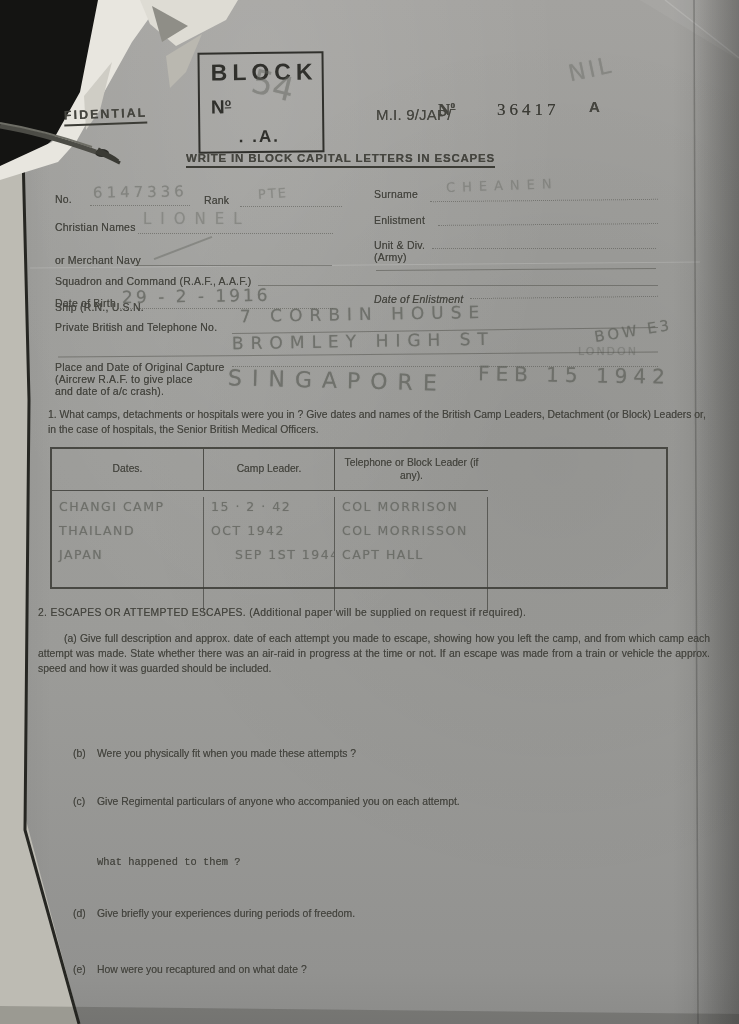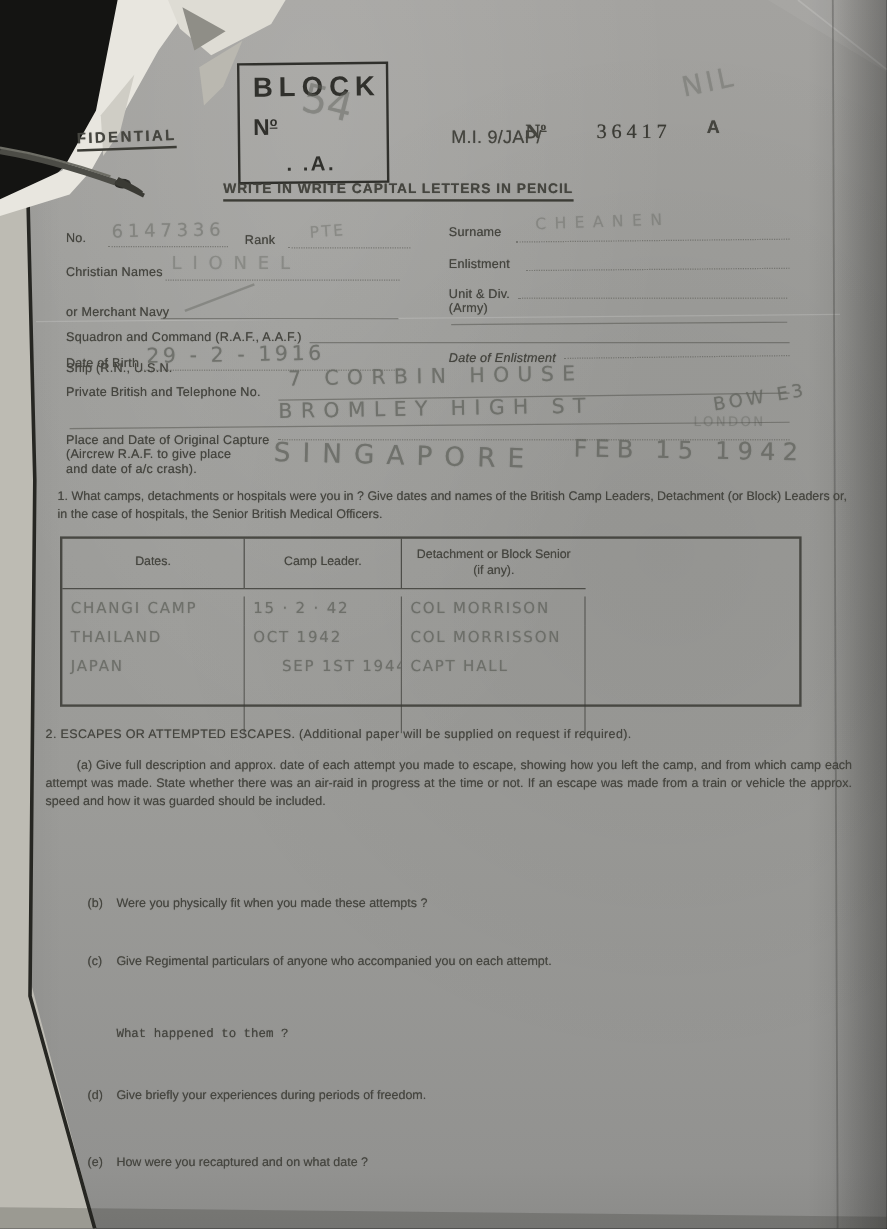--- a/index.html
+++ b/index.html
@@ -99,21 +99,21 @@
     <div class="t3">. .A.</div>
   </div>
   <div class="hw" style="left:252px;top:66px;font-size:33px;transform:rotate(14deg);opacity:.5;">54</div>
 
   <div class="lbl" style="left:376px;top:106px;font-size:15px;">M.I. 9/JAP/</div>
   <div class="lbl serif bold" style="left:438px;top:100px;font-size:17px;"><span>N</span><span class="sup">o</span></div>
   <div class="lbl serif" style="left:497px;top:100px;font-size:17px;letter-spacing:4px;color:#3b3b35;">36417</div>
   <div class="lbl bold" style="left:589px;top:98px;font-size:15px;">A</div>
   <div class="hw" style="left:568px;top:56px;font-size:23px;letter-spacing:3px;transform:rotate(-12deg);opacity:.42;">NIL</div>
 
-  <div class="lbl bold underline2" style="left:186px;top:152px;font-size:11.5px;letter-spacing:.8px;">WRITE IN WRITE CAPITAL LETTERS IN PENCIL</div>
+  <div class="lbl bold underline2" style="left:186px;top:152px;font-size:11.5px;letter-spacing:.8px;">WRITE IN BLOCK CAPITAL LETTERS IN ESCAPES</div>
 
   <div class="lbl" style="left:55px;top:193px;">No.</div>
   <div class="hw" style="left:93px;top:183px;font-size:15px;letter-spacing:4px;transform:rotate(-1deg);opacity:.5;">6147336</div>
   <div class="rule rule-d" style="left:90px;top:205px;width:100px;"></div>
 
   <div class="lbl" style="left:204px;top:194px;">Rank</div>
   <div class="hw hw-faint" style="left:258px;top:186px;font-size:13px;letter-spacing:2px;transform:rotate(-4deg);">PTE</div>
   <div class="rule rule-d" style="left:240px;top:206px;width:102px;"></div>
 
   <div class="lbl" style="left:374px;top:188px;">Surname</div>
@@ -161,21 +161,21 @@
   <div class="rule rule-d" style="left:232px;top:366px;width:426px;"></div>
   <div class="hw" style="left:228px;top:368px;font-size:22px;letter-spacing:10px;transform:rotate(1.5deg);">SINGAPORE</div>
   <div class="hw" style="left:478px;top:363px;font-size:20px;letter-spacing:6px;transform:rotate(1deg);">FEB 15 1942</div>
 
   <div class="para" style="left:48px;top:408px;width:662px;">1.   What camps, detachments or hospitals were you in ?   Give dates and names of the British Camp Leaders,  Detachment (or Block) Leaders or, in the case of hospitals, the Senior British Medical Officers.</div>
 
   <div class="ptable">
     <div class="trow">
       <div class="th">Dates.</div>
       <div class="th">Camp Leader.</div>
-      <div class="th">Detachment or Block Senior (if any).</div>
+      <div class="th">Telephone or Block Leader (if any).</div>
     </div>
     <div class="trow" style="margin-top:6px;">
       <div class="td">CHANGI CAMP</div>
       <div class="td">15 · 2 · 42</div>
       <div class="td">COL MORRISON</div>
       <div class="td"></div>
     </div>
     <div class="trow">
       <div class="td">THAILAND</div>
       <div class="td">OCT 1942</div>

